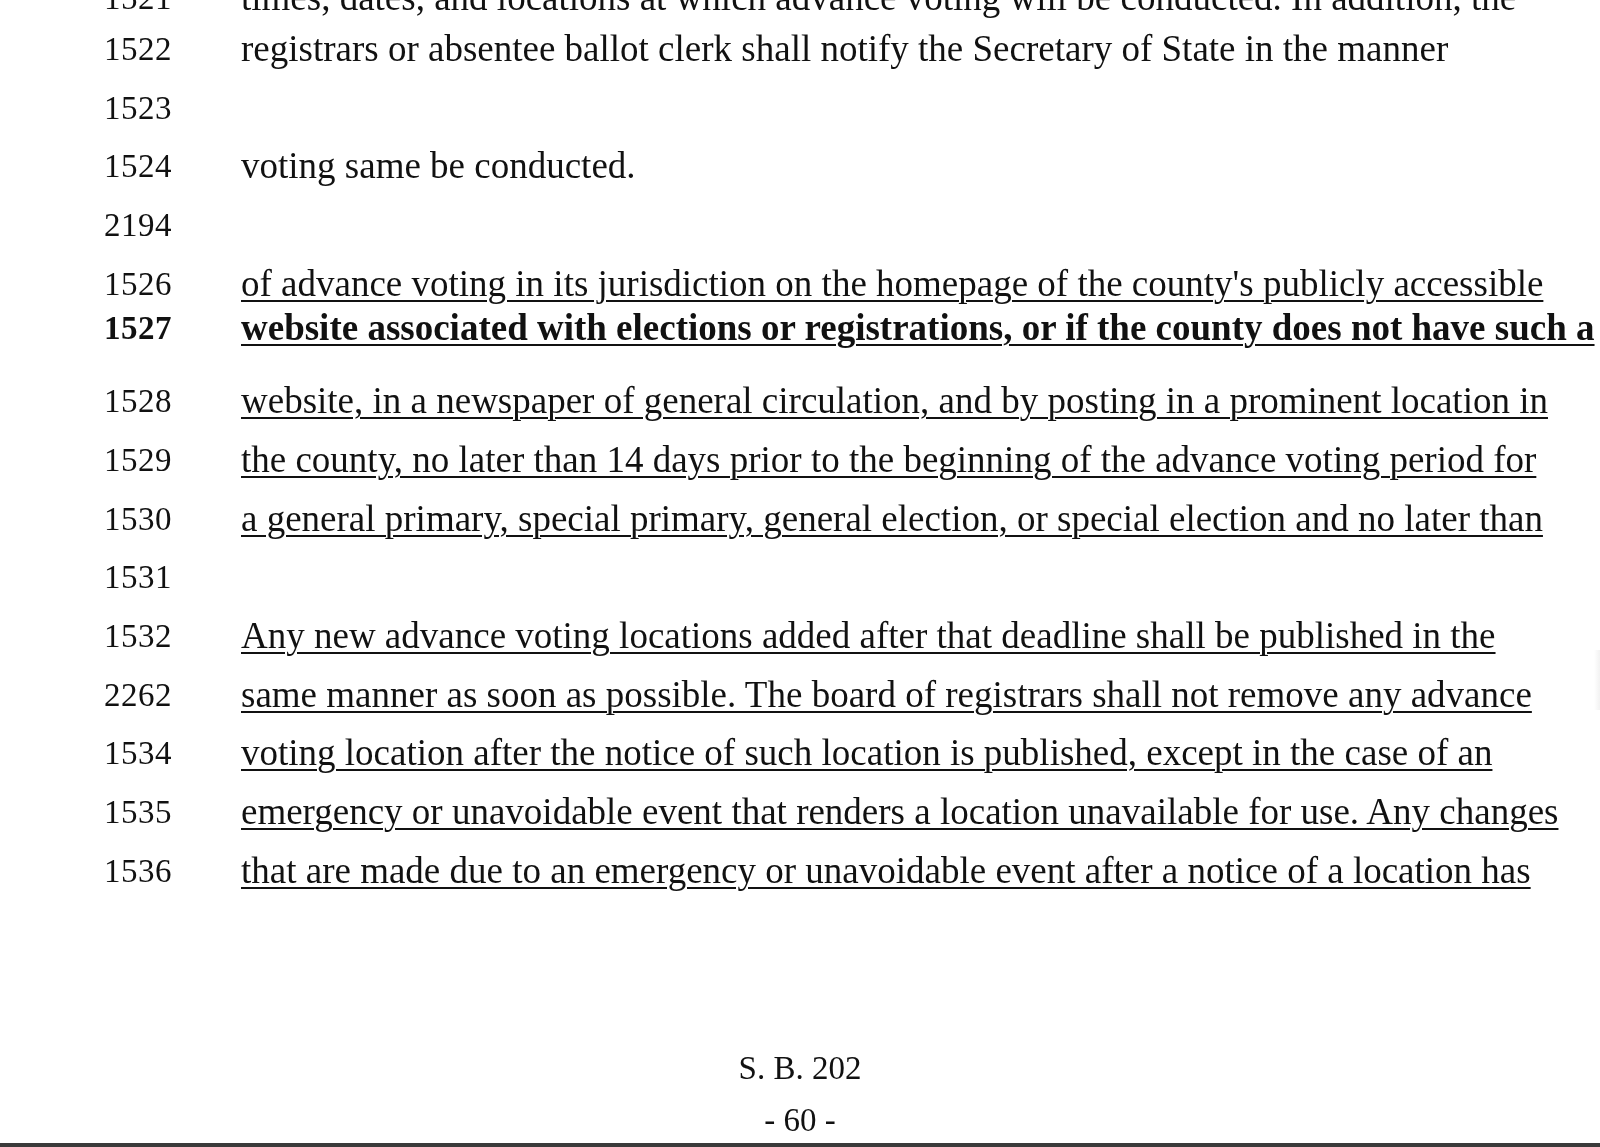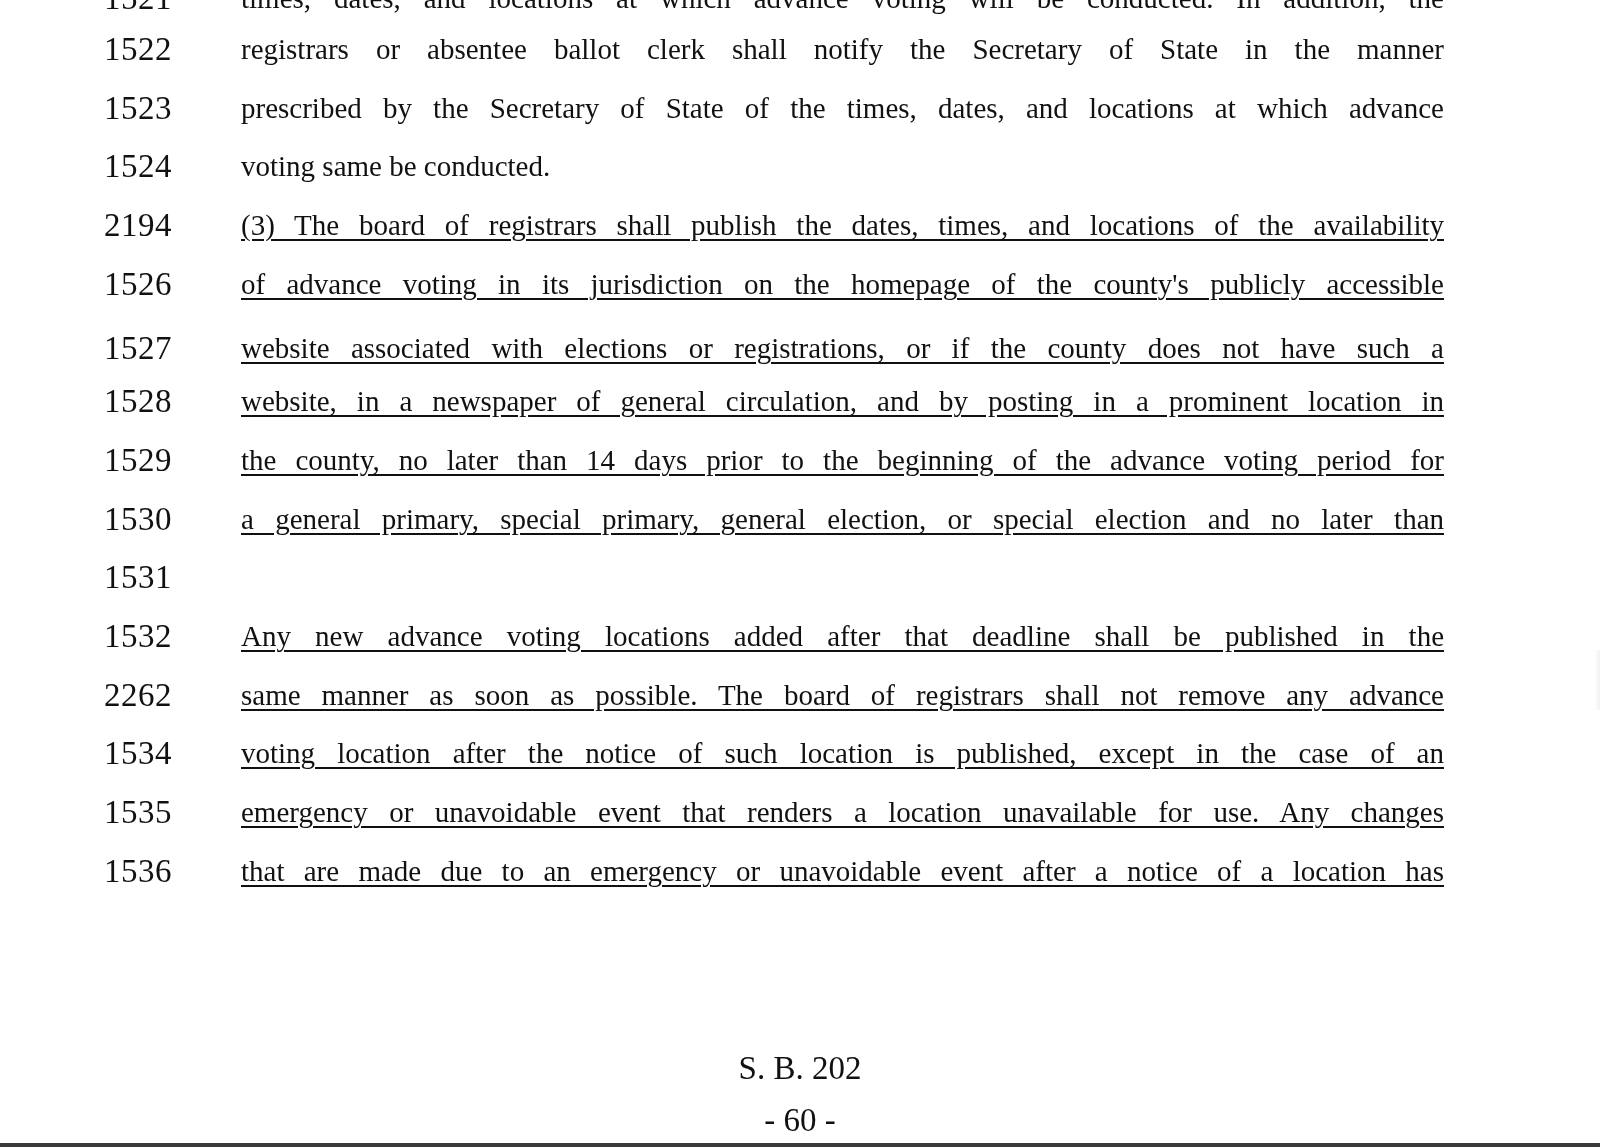--- a/index.html
+++ b/index.html
@@ -35,21 +35,21 @@
       font-size: 33px;
       line-height: 40px;
       letter-spacing: 0.5px;
       color: #111;
     }
     .line-text {
       position: absolute;
       left: 241px;
       top: 0;
       width: 1203px;
-      font-size: 29px;
+      font-size: 37px;
       line-height: 40px;
       white-space: nowrap;
       text-align: justify;
       text-align-last: justify;
       color: #111;
     }
     .line-text.last { text-align-last: left; }
     .line-text.ins {
       text-decoration: underline;
       text-decoration-thickness: 2px;
@@ -93,35 +93,33 @@
       <div class="line" style="top: -22px;">
         <span class="line-num">1521</span>
         <span class="line-text">times, dates, and locations at which advance voting will be conducted.  In addition, the</span>
       </div>
       <div class="line" style="top: 29px;">
         <span class="line-num">1522</span>
         <span class="line-text">registrars or absentee ballot clerk shall notify the Secretary of State in the manner</span>
       </div>
       <div class="line" style="top: 88px;">
         <span class="line-num">1523</span>
-        <span class="line-text">prescribed by the Secretary of State of the times, dates, and locations at which advance</span>
       </div>
       <div class="line" style="top: 146px;">
         <span class="line-num">1524</span>
         <span class="line-text last">voting same be conducted.</span>
       </div>
       <div class="line" style="top: 205px;">
         <span class="line-num">2194</span>
-        <span class="line-text ins">(3)  The board of registrars shall publish the dates, times, and locations of the availability</span>
       </div>
       <div class="line" style="top: 264px;">
         <span class="line-num">1526</span>
         <span class="line-text ins">of advance voting in its jurisdiction on the homepage of the county's publicly accessible</span>
       </div>
-      <div class="line" style="top: 328px;">
+      <div class="line" style="top: 308px; font-weight: bold;">
         <span class="line-num">1527</span>
         <span class="line-text ins">website associated with elections or registrations, or if the county does not have such a</span>
       </div>
       <div class="line" style="top: 381px;">
         <span class="line-num">1528</span>
         <span class="line-text ins">website, in a newspaper of general circulation, and by posting in a prominent location in</span>
       </div>
       <div class="line" style="top: 440px;">
         <span class="line-num">1529</span>
         <span class="line-text ins">the county, no later than 14 days prior to the beginning of the advance voting period for</span>

